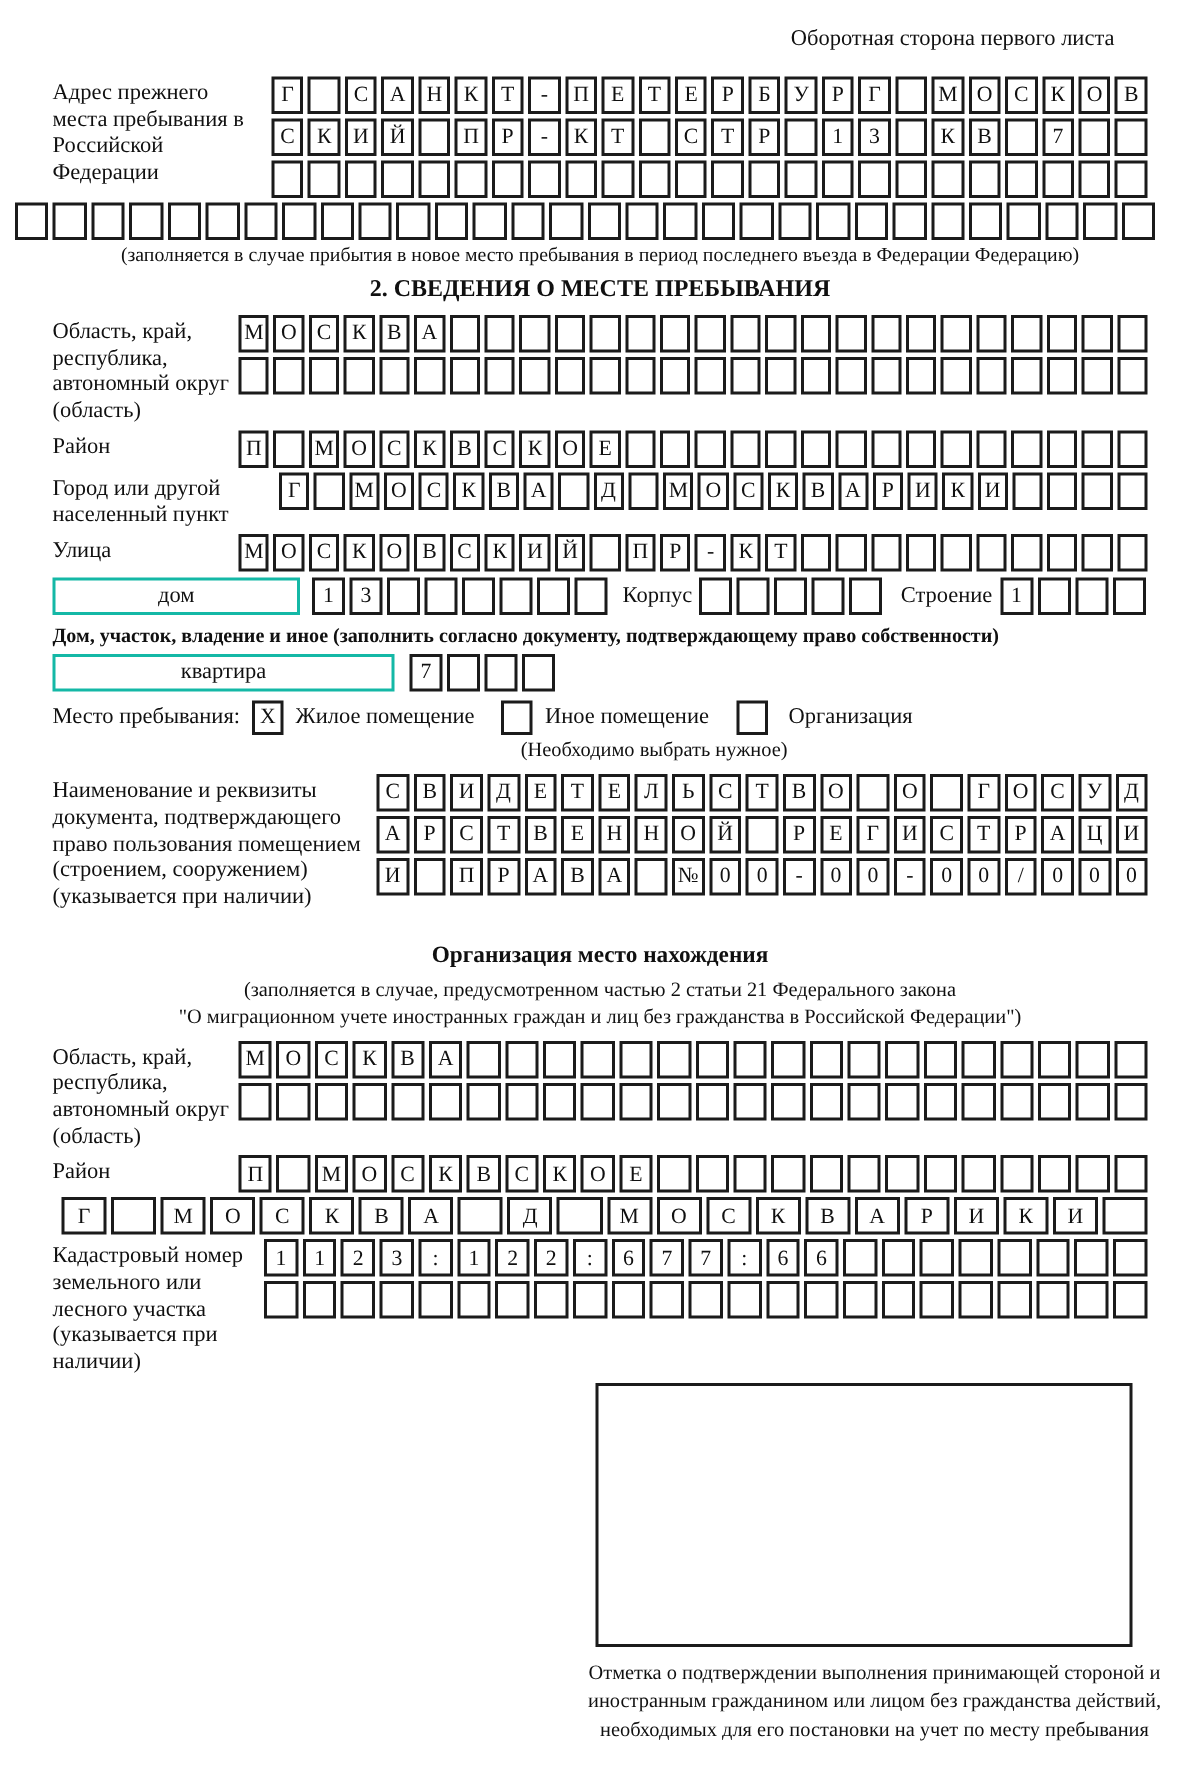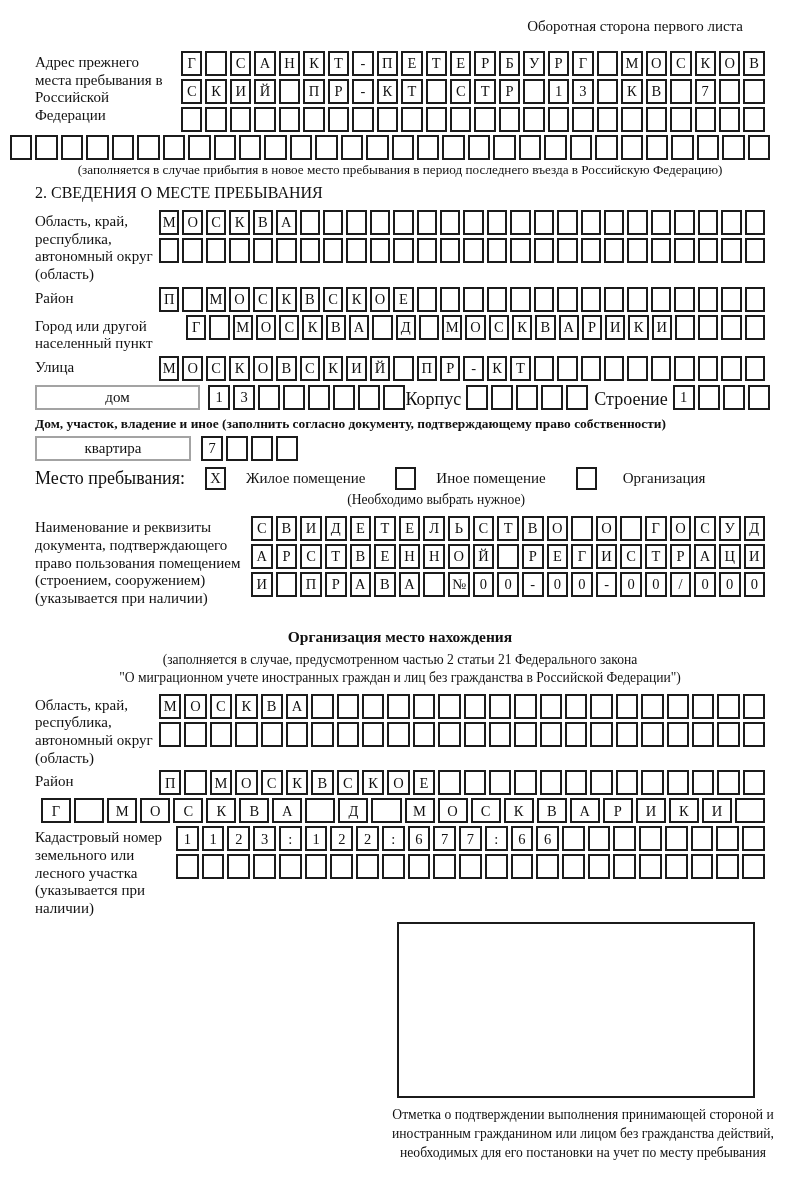--- a/index.html
+++ b/index.html
@@ -48,36 +48,36 @@
     font-size: 14.5px;
     line-height: 1;
   }
   .fixed .cell { flex: none; width: 22px; }
 
   .fullrow { margin-left: -25px; width: 760px; margin-bottom: 2px; }
 
   .caption { font-size: 13.2px; text-align: center; margin: 2px 0 5px 0; }
   .caption-left { font-size: 13.4px; text-align: left; margin: 1px 0 4px 0; font-weight: bold; }
 
-  .sec-title { font-size: 16px; font-weight: normal; text-align: left; margin: 6px 0 8px 0; }
+  .sec-title { font-size: 16px; font-weight: bold; text-align: center; margin: 6px 0 8px 0; }
   .sub-title { font-size: 15.5px; font-weight: bold; text-align: center; margin: 10px 0 6px 0; }
   .sub-note { font-size: 13.6px; text-align: center; margin: 0 0 2px 0; }
 
   .namebox {
     flex: none;
-    border: 2px solid #a3a3a3;
+    border: 2px solid #14b8a6;
     height: 25px;
     display: flex;
     align-items: center;
     justify-content: center;
     font-size: 15px;
   }
-  .inline-label { flex: none; font-size: 18px; padding-top: 4px; }
-
-  .stay-line { display: flex; align-items: center; margin: 6px 0 2px 0; font-size: 15px; gap: 12px; }
+  .inline-label { flex: none; font-size: 15px; padding-top: 4px; }
+
+  .stay-line { display: flex; align-items: center; margin: 6px 0 2px 0; font-size: 15px; }
   .chk {
     flex: none;
     width: 21px; height: 23px;
     border: 2px solid #1b1b1b;
     display: inline-flex;
     align-items: center;
     justify-content: center;
     font-size: 14.5px;
   }
   .opt { flex: none; margin: 0 18px 0 8px; }
@@ -216,21 +216,21 @@
       <span class="cell"></span>
       <span class="cell"></span>
       <span class="cell"></span>
       <span class="cell"></span>
       <span class="cell"></span>
       <span class="cell"></span>
       <span class="cell"></span>
       <span class="cell"></span>
       <span class="cell"></span>
     </div>
-  <div class="caption">(заполняется в случае прибытия в новое место пребывания в период последнего въезда в Российскую Федерацию)</div>
+  <div class="caption">(заполняется в случае прибытия в новое место пребывания в период последнего въезда в Федерации Федерацию)</div>
 
   <div class="sec-title">2. СВЕДЕНИЯ О МЕСТЕ ПРЕБЫВАНИЯ</div>
 
   <div class="form-line">
     <div class="line-label w118">Область, край, республика, автономный округ (область)</div>
     <div class="cells-col">
       <div class="cellrow">
           <span class="cell">М</span>
           <span class="cell">О</span>
           <span class="cell">С</span>
@@ -414,21 +414,21 @@
     <div class="cellrow fixed" style="margin-left:5px">
         <span class="cell">1</span>
         <span class="cell"></span>
         <span class="cell"></span>
         <span class="cell"></span>
       </div>
   </div>
   <div class="caption-left">Дом, участок, владение и иное (заполнить согласно документу, подтверждающему право собственности)</div>
 
   <div class="form-line">
-    <div class="namebox" style="width:156px">квартира</div>
+    <div class="namebox" style="width:228px">квартира</div>
     <div class="cellrow fixed" style="margin-left:10px">
         <span class="cell">7</span>
         <span class="cell"></span>
         <span class="cell"></span>
         <span class="cell"></span>
       </div>
   </div>
 
   <div class="stay-line">
     <span class="inline-label" style="padding-top:0;margin-right:8px">Место пребывания:</span>

